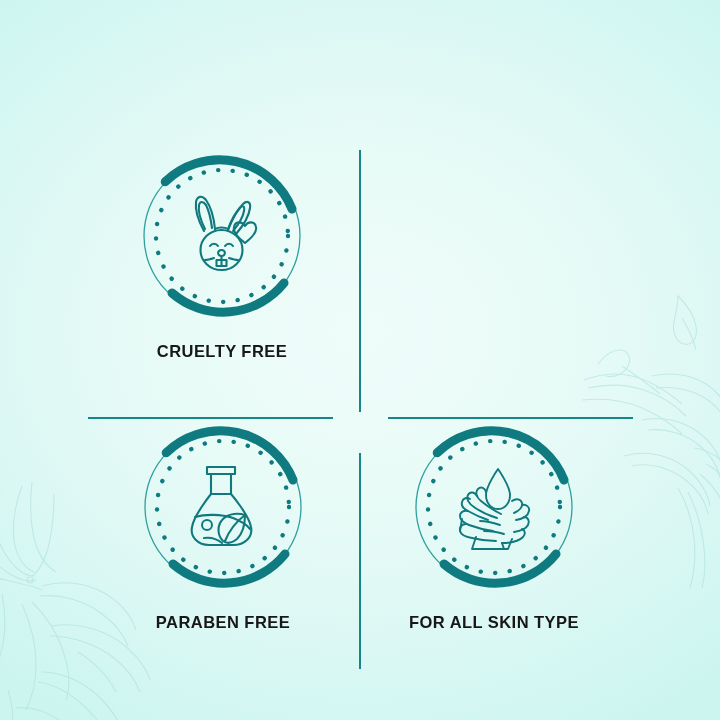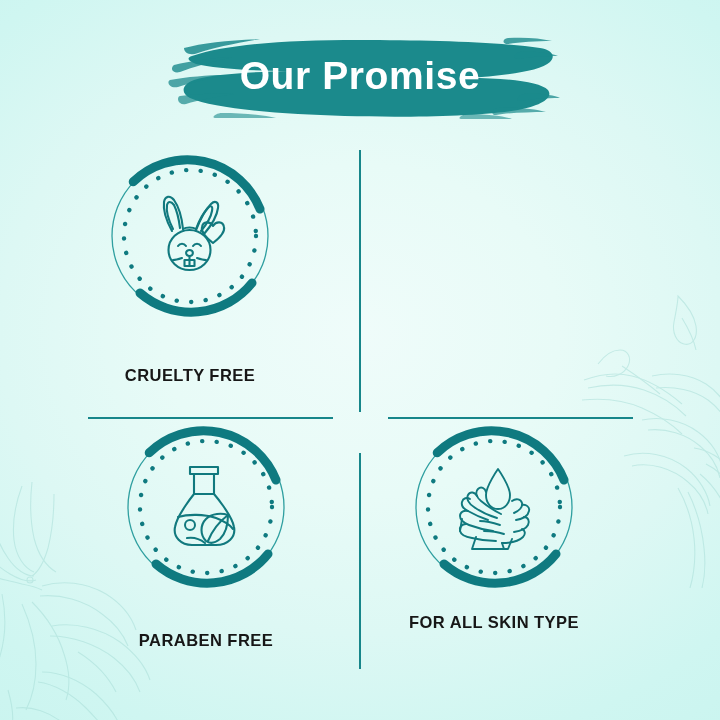--- a/index.html
+++ b/index.html
@@ -28,23 +28,23 @@
     position:relative;z-index:3;color:#ffffff;
     font-size:39px;font-weight:bold;letter-spacing:.6px;
     line-height:1;padding-bottom:4px;
     font-family:"Liberation Sans", sans-serif;
   }
 
   
   .grid{position:absolute;left:0;top:132px;width:720px;height:560px;}
   .cell{position:absolute;width:316px;height:250px;display:flex;
         flex-direction:column;align-items:center;}
-  .cell.tl{left:32px;top:14px;gap:24px;}
+  .cell.tl{left:64px;top:14px;}
   .cell.tr{left:336px;top:14px;}
-  .cell.bl{left:48px;top:285px;gap:18px;}
+  .cell.bl{left:65px;top:285px;}
   .cell.br{left:336px;top:285px;}
 
   .badge{position:relative;width:180px;height:180px;}
   .badge svg{position:absolute;left:0;top:0;}
   .badge .glyph{position:absolute;left:50%;top:50%;transform:translate(-50%,-50%);}
 
   .cell-label{
     margin-top:16px;color:#171717;font-size:16.5px;font-weight:bold;
     letter-spacing:.45px;white-space:nowrap;text-align:center;
   }
@@ -98,38 +98,20 @@
     <path d="M70 150 C92 146 118 152 138 166 C154 178 164 192 168 204"></path>
     <path d="M68 160 C90 160 114 168 132 182 C146 193 154 205 158 216"></path>
     <path d="M96 176 C112 186 126 200 134 216"></path>
     <path d="M60 196 C78 196 98 204 114 218 C126 229 134 240 138 250"></path>
     <path d="M56 206 C72 208 90 218 104 232 C114 242 120 250 122 250"></path>
     <path d="M34 232 C50 230 68 236 82 248"></path>
     <path d="M26 214 C30 228 32 240 30 250"></path>
     <circle cx="48" cy="104" r="3"></circle>
   </svg>
 
-  <div class="title-wrap">
-    <svg class="brush" viewBox="0 0 392 86" preserveAspectRatio="none">
-      <g fill="#1b8a8c">
-        <path d="M24 22 C60 10 120 6 190 6 C262 6 330 8 372 14 C384 16 388 22 382 28 C372 38 330 42 300 44 C340 44 372 48 380 56 C386 64 372 72 350 76 C300 84 200 84 130 80 C80 77 40 72 22 64 C12 59 14 50 26 46 C44 40 86 38 120 37 C80 37 44 34 28 30 C20 27 18 24 24 22 Z"></path>
-        <path d="M16 14 C34 9 62 6 92 5 C68 9 44 14 30 19 C22 22 16 19 16 14 Z" opacity=".85"></path>
-        <path d="M6 31 C22 27 44 24 64 23 C44 28 24 33 12 38 C4 40 2 34 6 31 Z" opacity=".8"></path>
-        <path d="M2 46 C18 43 40 41 58 41 C40 45 22 49 10 53 C2 55 -2 48 2 46 Z" opacity=".75"></path>
-        <path d="M12 62 C28 60 48 59 66 60 C48 63 30 66 18 70 C10 72 8 63 12 62 Z" opacity=".7"></path>
-        <path d="M340 4 C356 3 372 4 384 7 C368 7 352 8 340 10 C334 10 334 5 340 4 Z" opacity=".8"></path>
-        <path d="M352 18 C368 17 382 19 390 22 C376 22 360 23 350 25 C344 25 346 19 352 18 Z" opacity=".75"></path>
-        <path d="M356 60 C372 59 386 61 392 64 C378 64 362 65 352 67 C346 67 350 61 356 60 Z" opacity=".75"></path>
-        <path d="M330 74 C348 73 368 75 378 78 C360 78 340 79 328 81 C322 81 324 75 330 74 Z" opacity=".7"></path>
-        <path d="M300 80 C318 80 336 82 344 85 C326 85 306 85 294 85 C288 85 294 80 300 80 Z" opacity=".6"></path>
-        <path d="M54 79 C74 79 96 81 108 84 C86 84 62 84 48 84 C42 84 48 79 54 79 Z" opacity=".6"></path>
-      </g>
-    </svg>
-    <div class="title-text">Our Promise</div>
-  </div>
 
   <div class="divider v-top"></div>
   <div class="divider v-bot"></div>
   <div class="divider h-left"></div>
   <div class="divider h-right"></div>
 
   <div class="grid">
 
     <div class="cell tl">
       <div class="badge">

